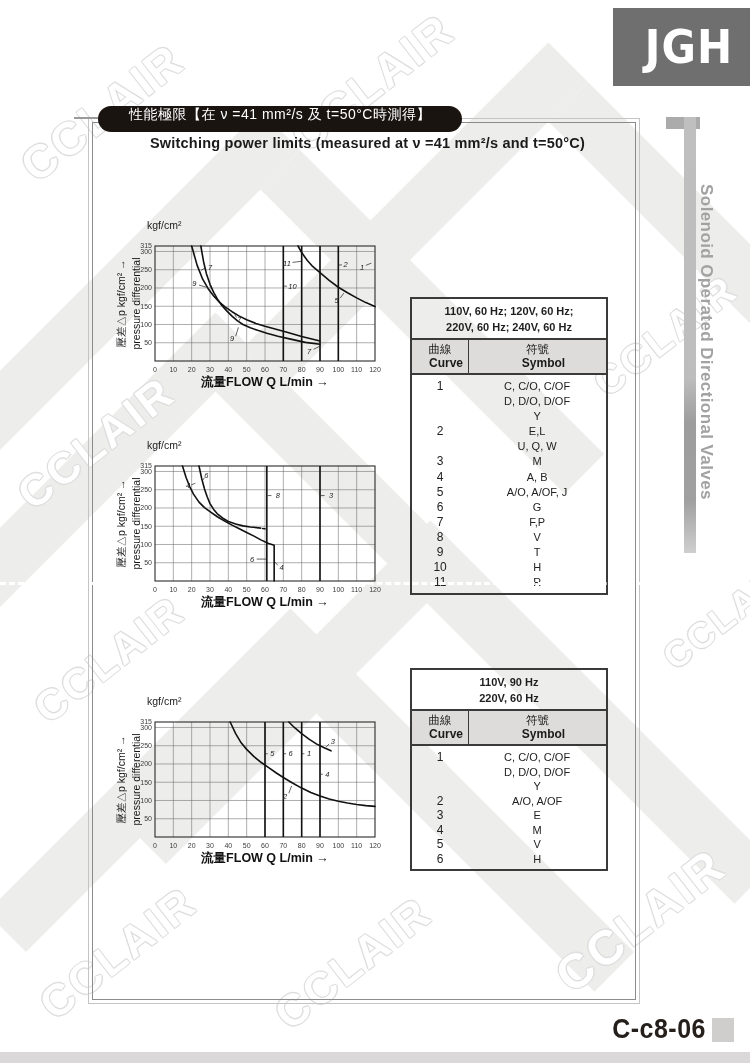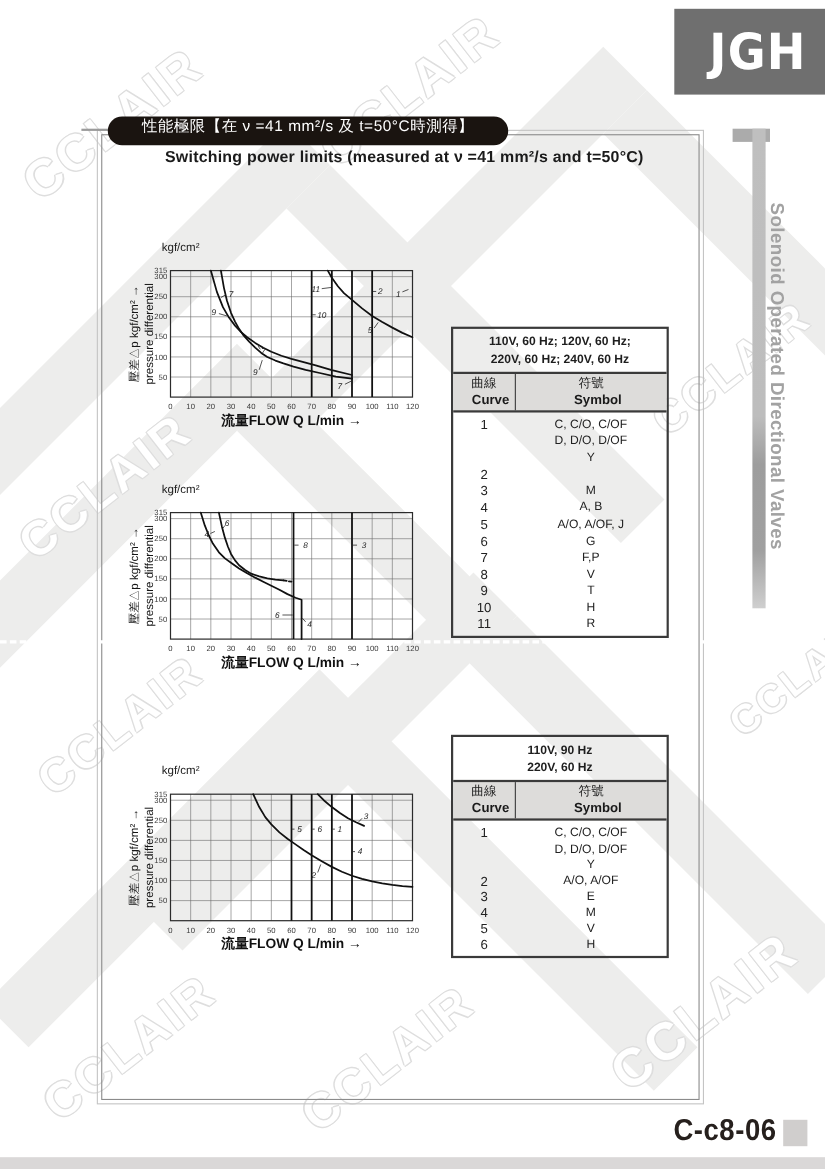--- a/index.html
+++ b/index.html
@@ -348,20 +348,24 @@
       <div class="vt-row">
         <div class="vt-curve">1</div>
         <div class="vt-syms">
           <div>C, C/O, C/OF</div>
           <div>D, D/O, D/OF</div>
           <div>Y</div>
         </div>
       </div>
       <div class="vt-row">
         <div class="vt-curve">2</div>
+        <div class="vt-syms">
+          <div>E,L</div>
+          <div>U, Q, W</div>
+        </div>
       </div>
       <div class="vt-row">
         <div class="vt-curve">3</div>
         <div class="vt-syms">
           <div>M</div>
         </div>
       </div>
       <div class="vt-row">
         <div class="vt-curve">4</div>
         <div class="vt-syms">

